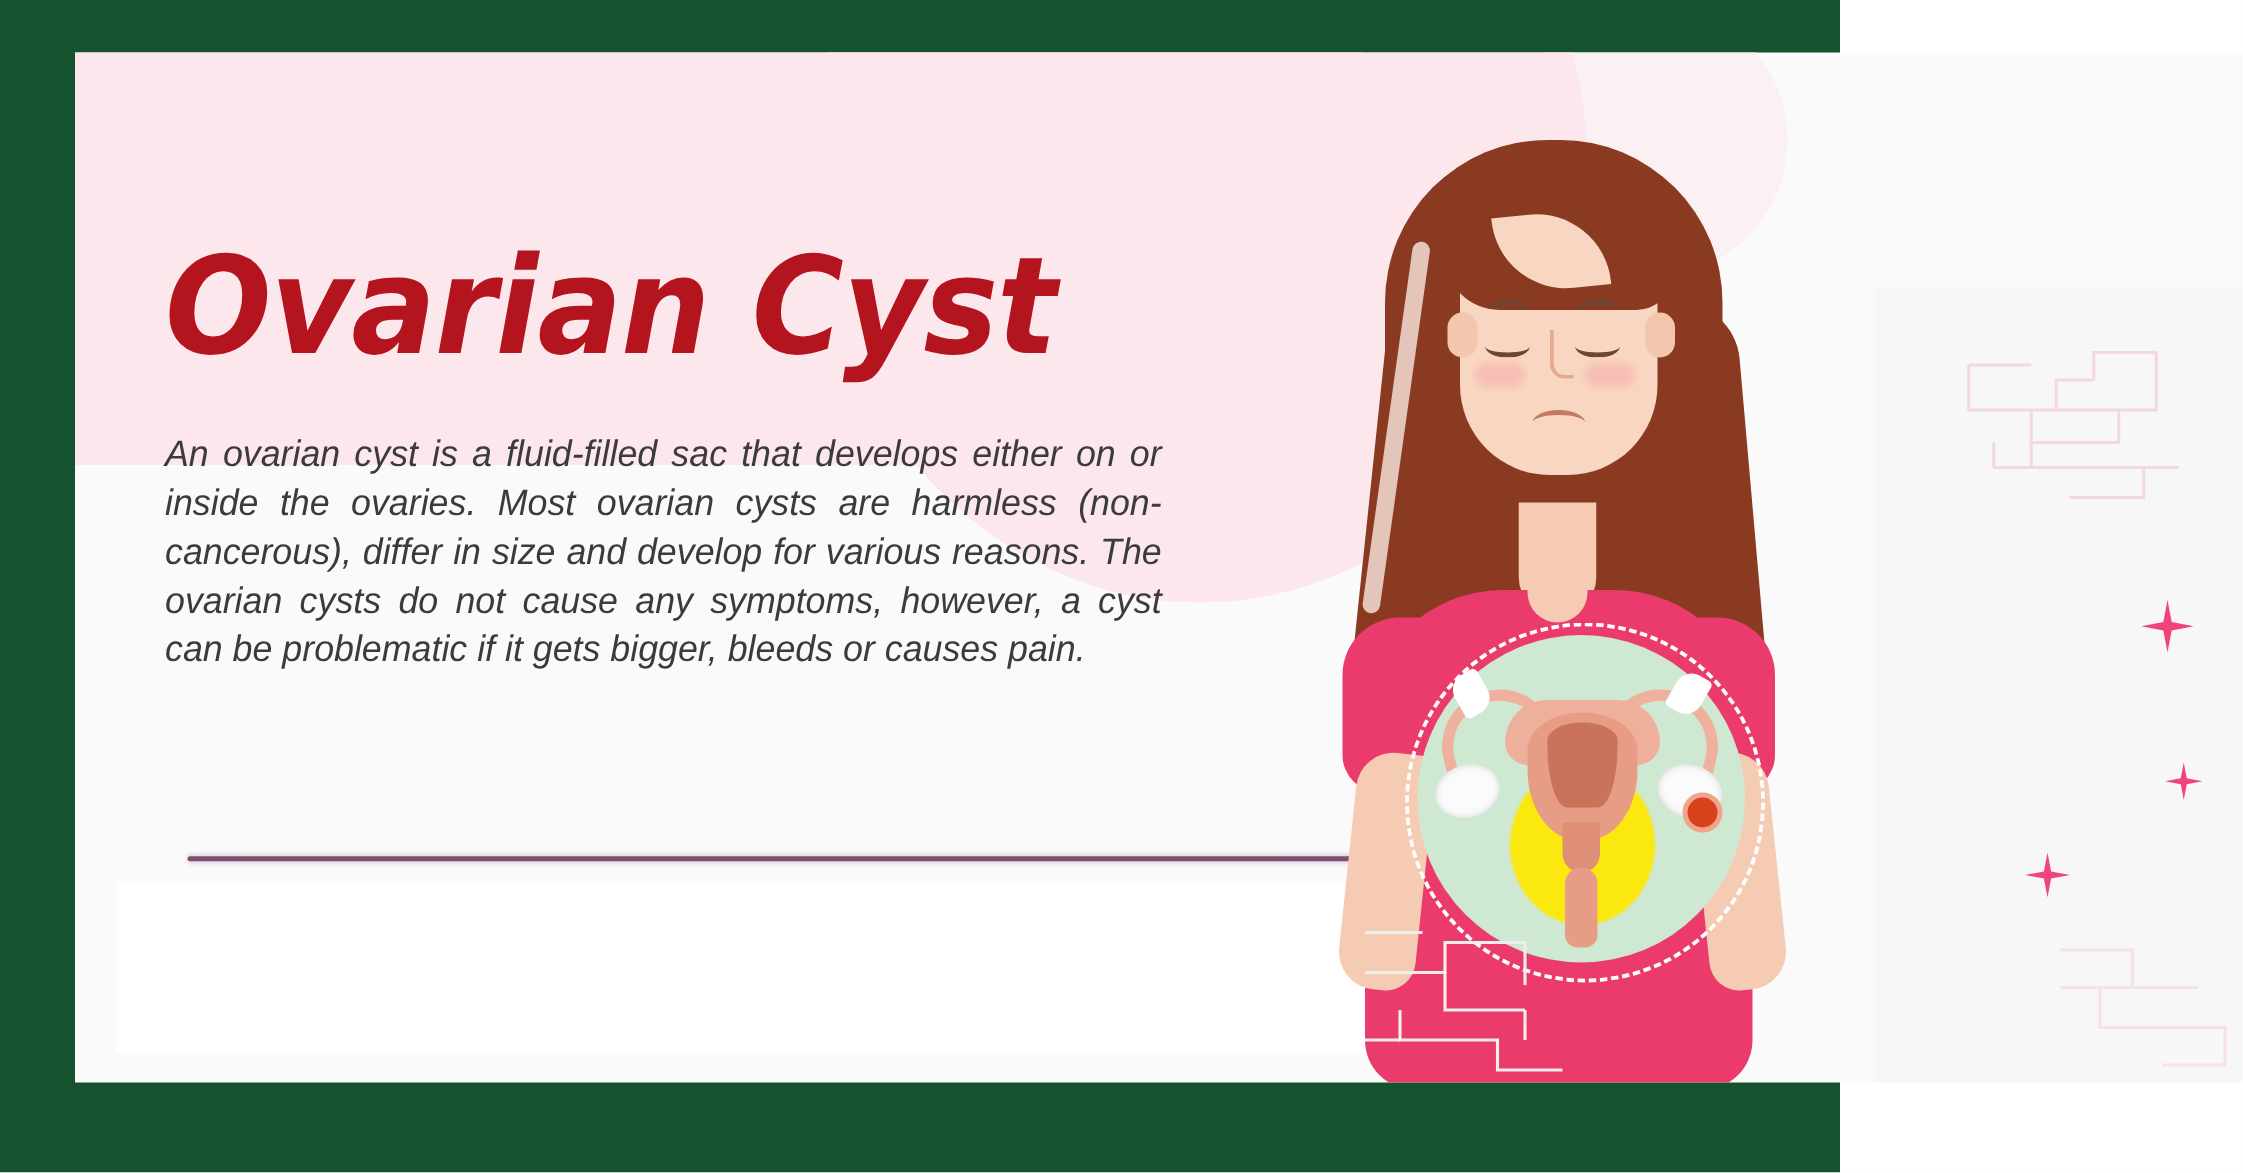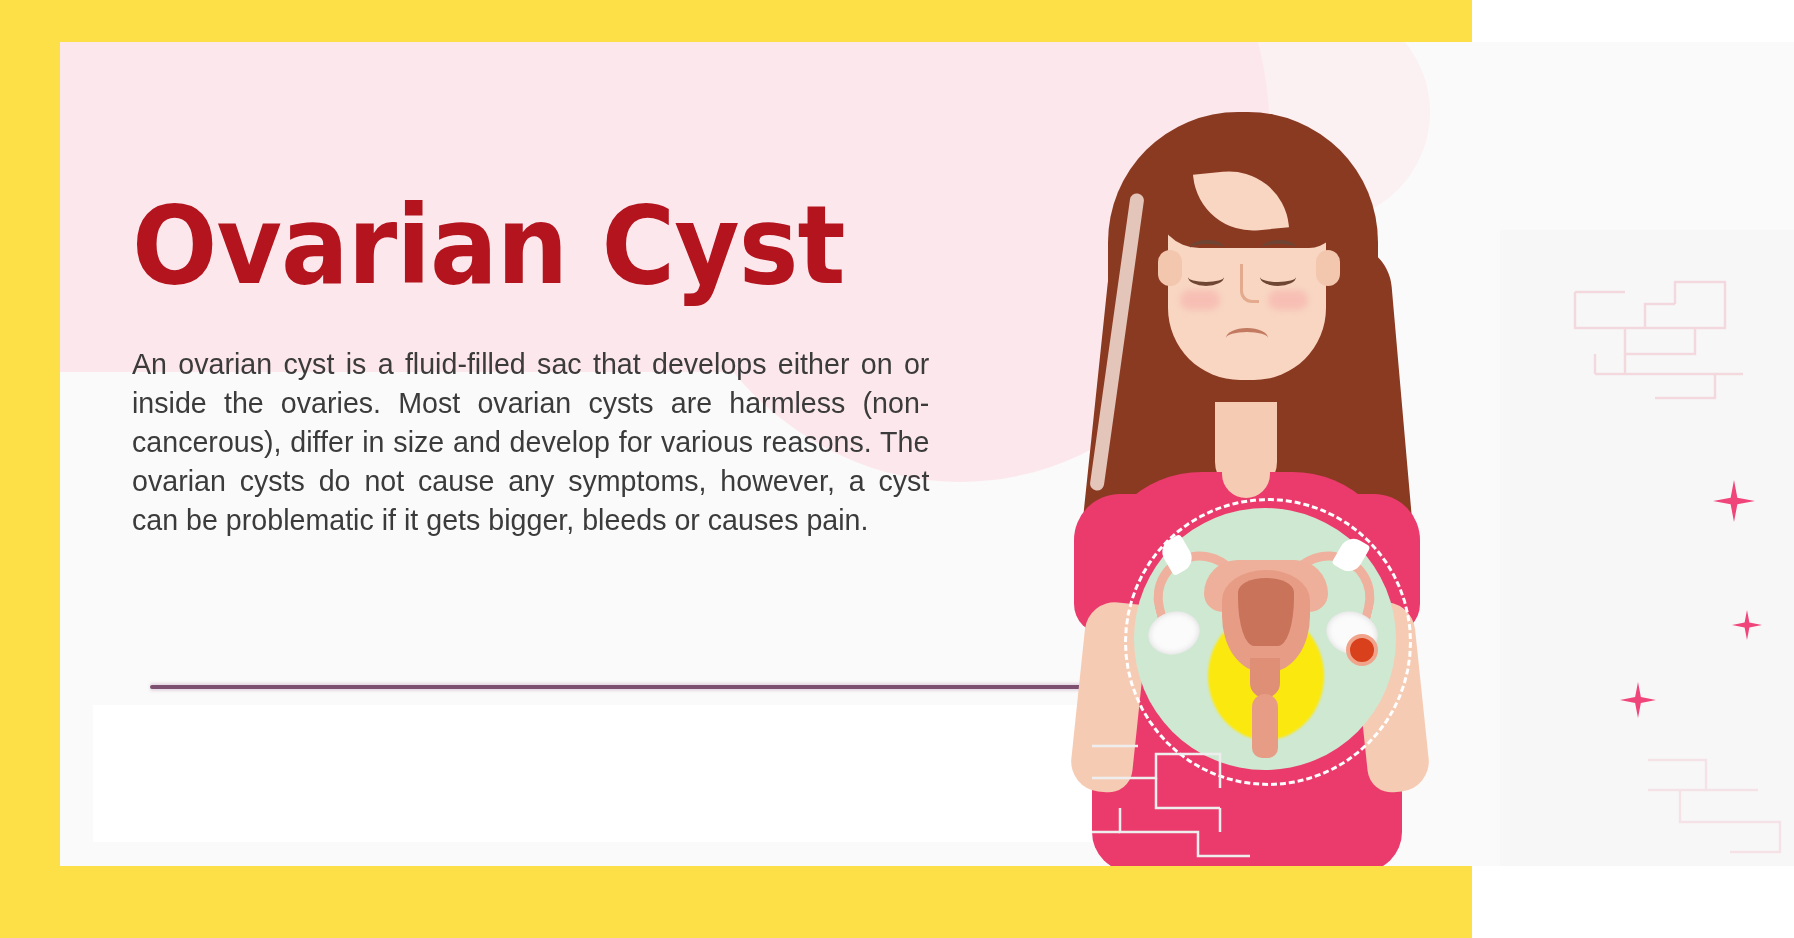--- a/index.html
+++ b/index.html
@@ -14,21 +14,22 @@
     overflow: hidden;
     font-family: "Liberation Sans", sans-serif;
     -webkit-font-smoothing: antialiased;
   }
 
   
   .canvas {
     position: relative;
     width: 1472px;
     height: 938px;
-    background: #fde047;
+    background: #14532d;
+    font-style: italic;
   }
 
   
   .card {
     position: absolute;
     left: 60px;
     top: 42px;
     width: 1734px;
     height: 824px;
     background: #fafafa;

